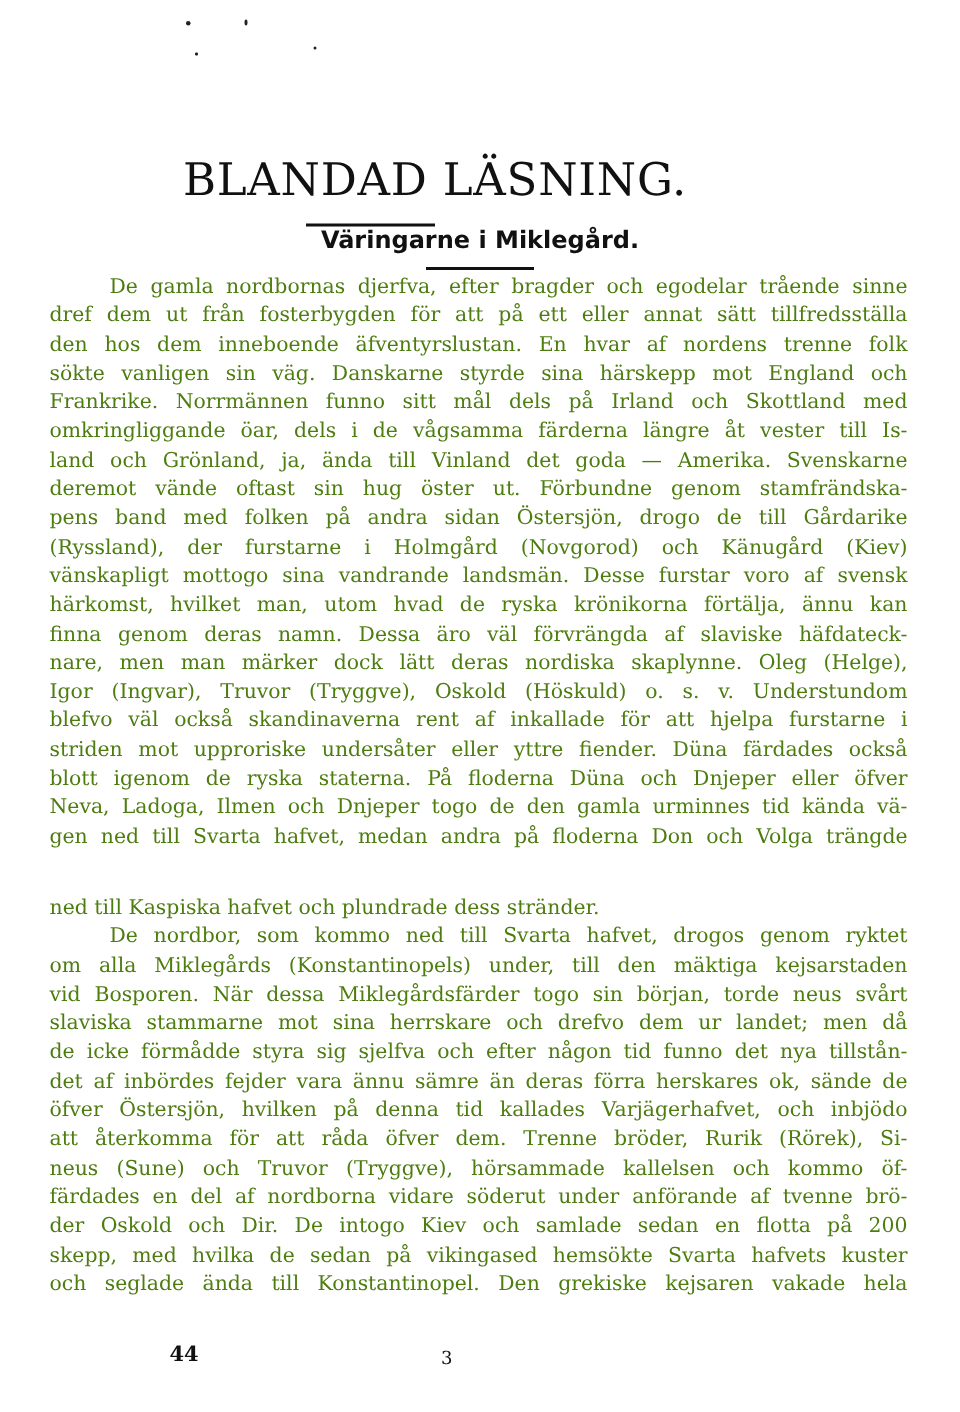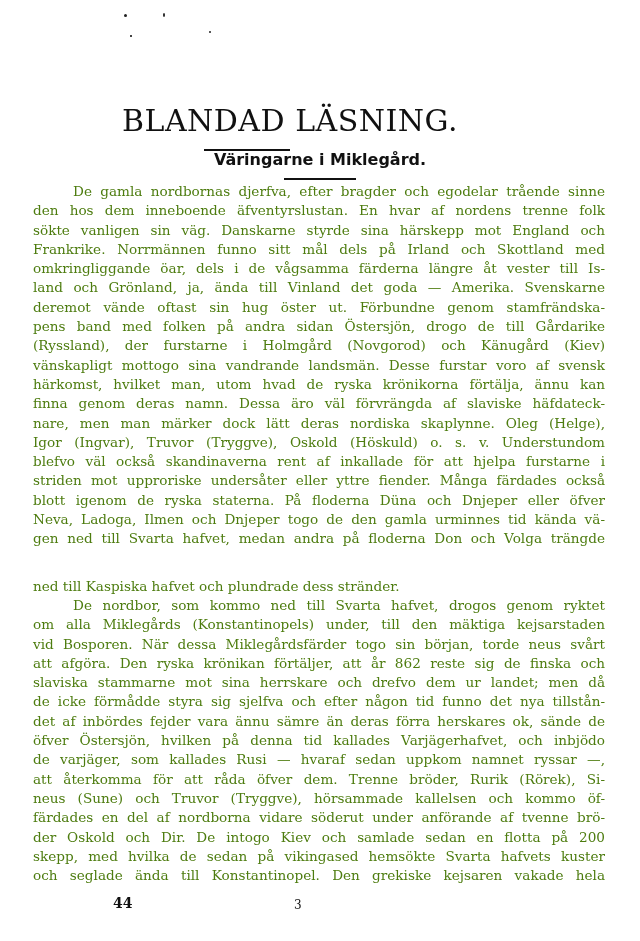--- a/index.html
+++ b/index.html
@@ -46,48 +46,47 @@
   <span class="speck" style="left:209px;top:31px;width:2px;height:2px;"></span>
   <span class="speck" style="left:130px;top:35px;width:1.5px;height:1.5px;"></span>
 
   <h1 class="title">BLANDAD LÄSNING.</h1>
   <div class="rule" style="left:204px;top:149px;width:86px;"></div>
   <h2 class="subtitle">Väringarne i Miklegård.</h2>
   <div class="rule" style="left:284px;top:178px;width:72px;"></div>
 
   <div class="body-text">
     <span class="line indent">De gamla nordbornas djerfva, efter bragder och egodelar trående sinne</span>
+    <span class="line">dref dem ut från fosterbygden för att på ett eller annat sätt tillfredsställa</span>
     <span class="line">den hos dem inneboende äfventyrslustan. En hvar af nordens trenne folk</span>
     <span class="line">sökte vanligen sin väg. Danskarne styrde sina härskepp mot England och</span>
     <span class="line">Frankrike. Norrmännen funno sitt mål dels på Irland och Skottland med</span>
     <span class="line">omkringliggande öar, dels i de vågsamma färderna längre åt vester till Is-</span>
     <span class="line">land och Grönland, ja, ända till Vinland det goda — Amerika. Svenskarne</span>
     <span class="line">deremot vände oftast sin hug öster ut. Förbundne genom stamfrändska-</span>
     <span class="line">pens band med folken på andra sidan Östersjön, drogo de till Gårdarike</span>
     <span class="line">(Ryssland), der furstarne i Holmgård (Novgorod) och Känugård (Kiev)</span>
     <span class="line">vänskapligt mottogo sina vandrande landsmän. Desse furstar voro af svensk</span>
     <span class="line">härkomst, hvilket man, utom hvad de ryska krönikorna förtälja, ännu kan</span>
     <span class="line">finna genom deras namn. Dessa äro väl förvrängda af slaviske häfdateck-</span>
     <span class="line">nare, men man märker dock lätt deras nordiska skaplynne. Oleg (Helge),</span>
     <span class="line">Igor (Ingvar), Truvor (Tryggve), Oskold (Höskuld) o. s. v. Understundom</span>
     <span class="line">blefvo väl också skandinaverna rent af inkallade för att hjelpa furstarne i</span>
-    <span class="line">striden mot upproriske undersåter eller yttre fiender. Många färdades också</span>
+    <span class="line">striden mot upproriske undersåter eller yttre fiender. Düna färdades också</span>
     <span class="line">blott igenom de ryska staterna. På floderna Düna och Dnjeper eller öfver</span>
     <span class="line">Neva, Ladoga, Ilmen och Dnjeper togo de den gamla urminnes tid kända vä-</span>
     <span class="line">gen ned till Svarta hafvet, medan andra på floderna Don och Volga trängde</span>
     <span class="line last">ned till Kaspiska hafvet och plundrade dess stränder.</span>
     <span class="line indent">De nordbor, som kommo ned till Svarta hafvet, drogos genom ryktet</span>
     <span class="line">om alla Miklegårds (Konstantinopels) under, till den mäktiga kejsarstaden</span>
     <span class="line">vid Bosporen. När dessa Miklegårdsfärder togo sin början, torde neus svårt</span>
-    <span class="line">att afgöra. Den ryska krönikan förtäljer, att år 862 reste sig de finska och</span>
     <span class="line">slaviska stammarne mot sina herrskare och drefvo dem ur landet; men då</span>
     <span class="line">de icke förmådde styra sig sjelfva och efter någon tid funno det nya tillstån-</span>
     <span class="line">det af inbördes fejder vara ännu sämre än deras förra herskares ok, sände de</span>
     <span class="line">öfver Östersjön, hvilken på denna tid kallades Varjägerhafvet, och inbjödo</span>
-    <span class="line">de varjäger, som kallades Rusi — hvaraf sedan uppkom namnet ryssar —,</span>
     <span class="line">att återkomma för att råda öfver dem. Trenne bröder, Rurik (Rörek), Si-</span>
     <span class="line">neus (Sune) och Truvor (Tryggve), hörsammade kallelsen och kommo öf-</span>
     <span class="line">färdades en del af nordborna vidare söderut under anförande af tvenne brö-</span>
     <span class="line">der Oskold och Dir. De intogo Kiev och samlade sedan en flotta på 200</span>
     <span class="line">skepp, med hvilka de sedan på vikingased hemsökte Svarta hafvets kuster</span>
     <span class="line">och seglade ända till Konstantinopel. Den grekiske kejsaren vakade hela</span>
   </div>
 
   <div class="footer-sig">44</div>
   <div class="page-num">3</div>

